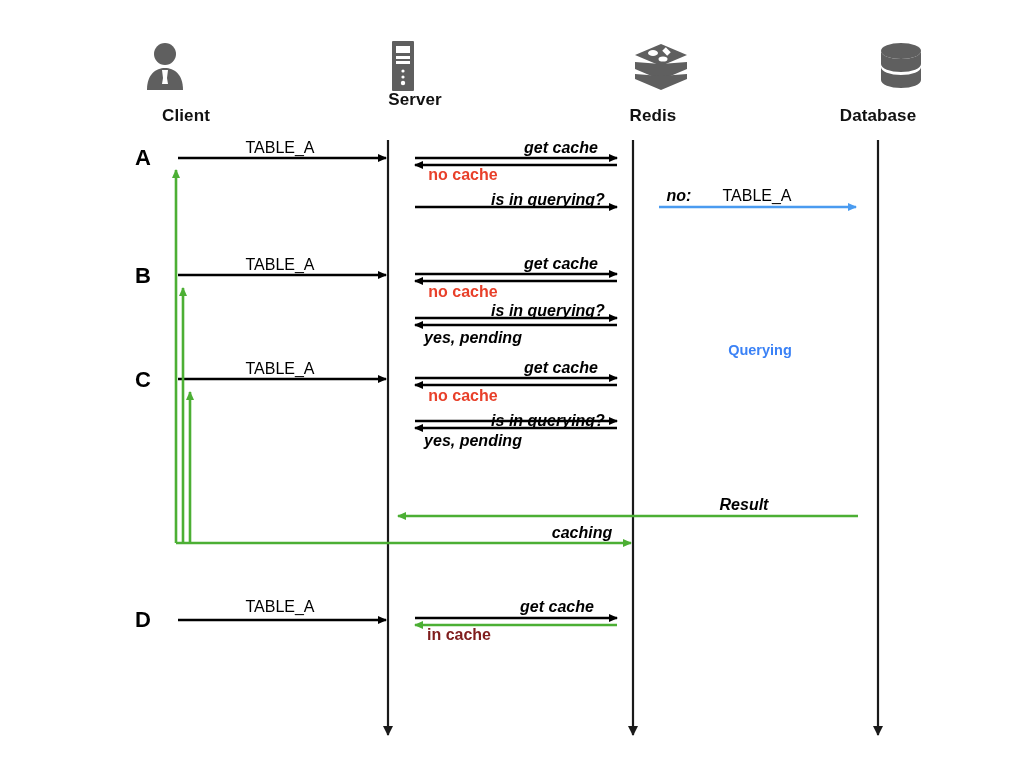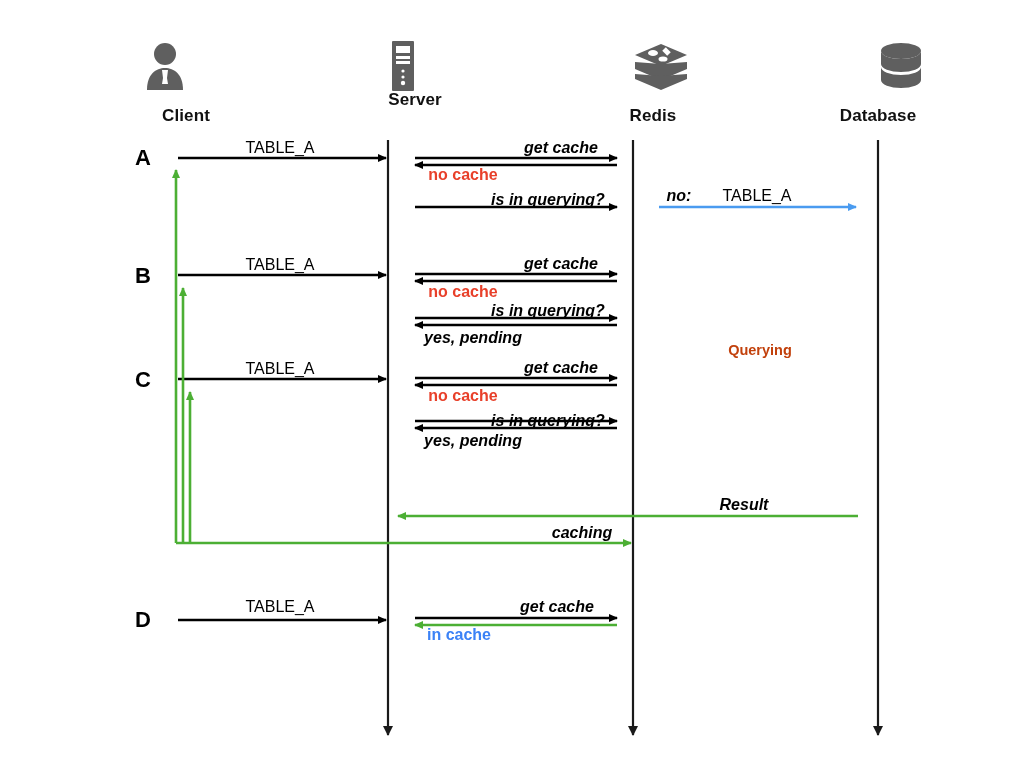--- a/index.html
+++ b/index.html
@@ -34,26 +34,26 @@
   }
   .msg{
     position:absolute;
     font-size:16px;
     white-space:nowrap;
     transform:translate(-50%,0);
     color:#000000;
   }
   .msg.bold{font-weight:bold;font-style:italic;}
   .msg.red{color:#e8402a;font-weight:bold;}
-  .msg.green{color:#3b82f6;font-weight:bold;}
+  .msg.green{color:#7f1d1d;font-weight:bold;}
   .phase{
     position:absolute;
     font-size:14.5px;
     font-weight:bold;
-    color:#c2410c;
+    color:#3b82f6;
     transform:translate(-50%,-50%);
     white-space:nowrap;
   }
 </style>
 </head>
 <body>
 
 <div id="stage">
 
   <svg id="svg-layer" width="1024" height="768">

